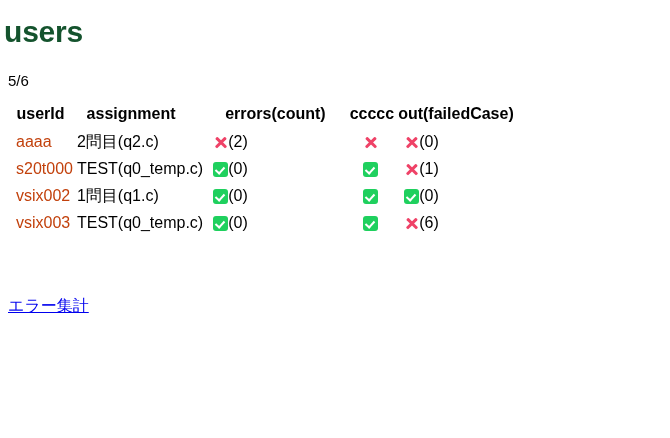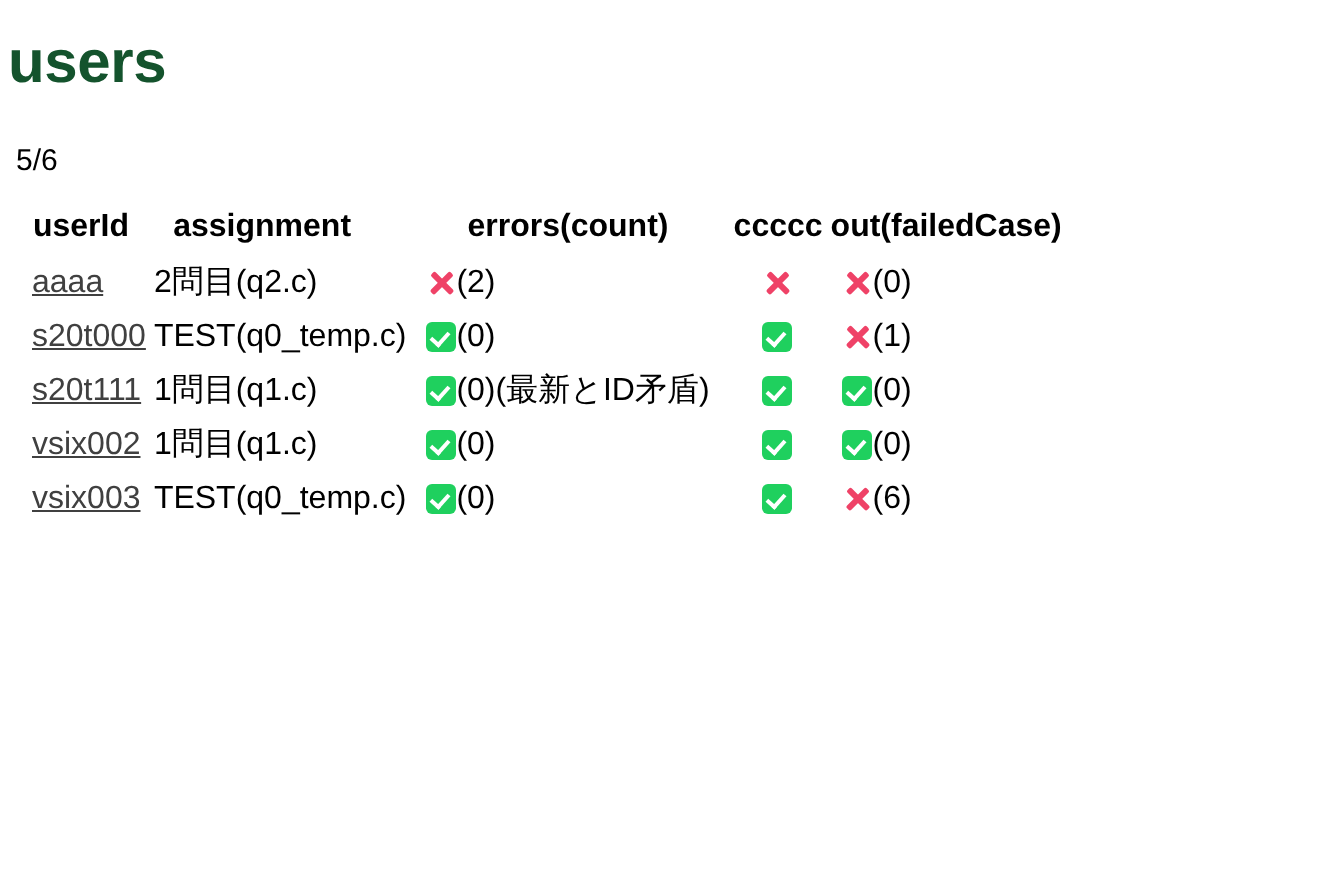--- a/index.html
+++ b/index.html
@@ -78,22 +78,21 @@
   .users-table th.th-build { text-align: center; padding-left: 6px; padding-right: 4px; }
   .users-table th.th-out { text-align: left; padding-left: 0px; margin-top: 16px; }
 
   .users-table td.td-userid { padding-left: 8px; padding-right: 2px; }
   .users-table td.td-assignment { padding-left: 2px; padding-right: 4px; }
   .users-table td.td-errors { padding-left: 6px; padding-right: 6px; }
   .users-table td.td-build { text-align: center; padding-left: 6px; padding-right: 6px; }
   .users-table td.td-out { text-align: left; padding-left: 6px; }
 
   .user-link {
-    color: #404040;
-    text-decoration: underline;
+    color: #c2410c;
     cursor: pointer;
     font-size: 16px;
     margin-top: 46px;
   }
 
   
   .status {
     display: inline-block;
     vertical-align: -3px;
   }
@@ -188,37 +187,31 @@
           <td class="td-out"><span class="status status-bad"></span><span class="cell-paren">(0)</span></td>
         </tr>
         <tr>
           <td class="td-userid"><a class="user-link">s20t000</a></td>
           <td class="td-assignment">TEST(q0_temp.c)</td>
           <td class="td-errors"><span class="status status-ok"></span><span class="cell-paren">(0)</span></td>
           <td class="td-build"><span class="status status-ok"></span></td>
           <td class="td-out"><span class="status status-bad"></span><span class="cell-paren">(1)</span></td>
         </tr>
         <tr>
-          <td class="td-userid"><a class="user-link">s20t111</a></td>
-          <td class="td-assignment">1問目(q1.c)</td>
-          <td class="td-errors"><span class="status status-ok"></span><span class="cell-paren">(0)</span><span class="cell-note">(最新とID矛盾)</span></td>
-          <td class="td-build"><span class="status status-ok"></span></td>
-          <td class="td-out"><span class="status status-ok"></span><span class="cell-paren">(0)</span></td>
-        </tr>
-        <tr>
           <td class="td-userid"><a class="user-link">vsix002</a></td>
           <td class="td-assignment">1問目(q1.c)</td>
           <td class="td-errors"><span class="status status-ok"></span><span class="cell-paren">(0)</span></td>
           <td class="td-build"><span class="status status-ok"></span></td>
           <td class="td-out"><span class="status status-ok"></span><span class="cell-paren">(0)</span></td>
         </tr>
         <tr>
           <td class="td-userid"><a class="user-link">vsix003</a></td>
           <td class="td-assignment">TEST(q0_temp.c)</td>
           <td class="td-errors"><span class="status status-ok"></span><span class="cell-paren">(0)</span></td>
           <td class="td-build"><span class="status status-ok"></span></td>
           <td class="td-out"><span class="status status-bad"></span><span class="cell-paren">(6)</span></td>
         </tr>
       </tbody>
   </table>
 
+  <a class="footer-link">エラー集計</a>
 
 </div>
 
 </body></html>

